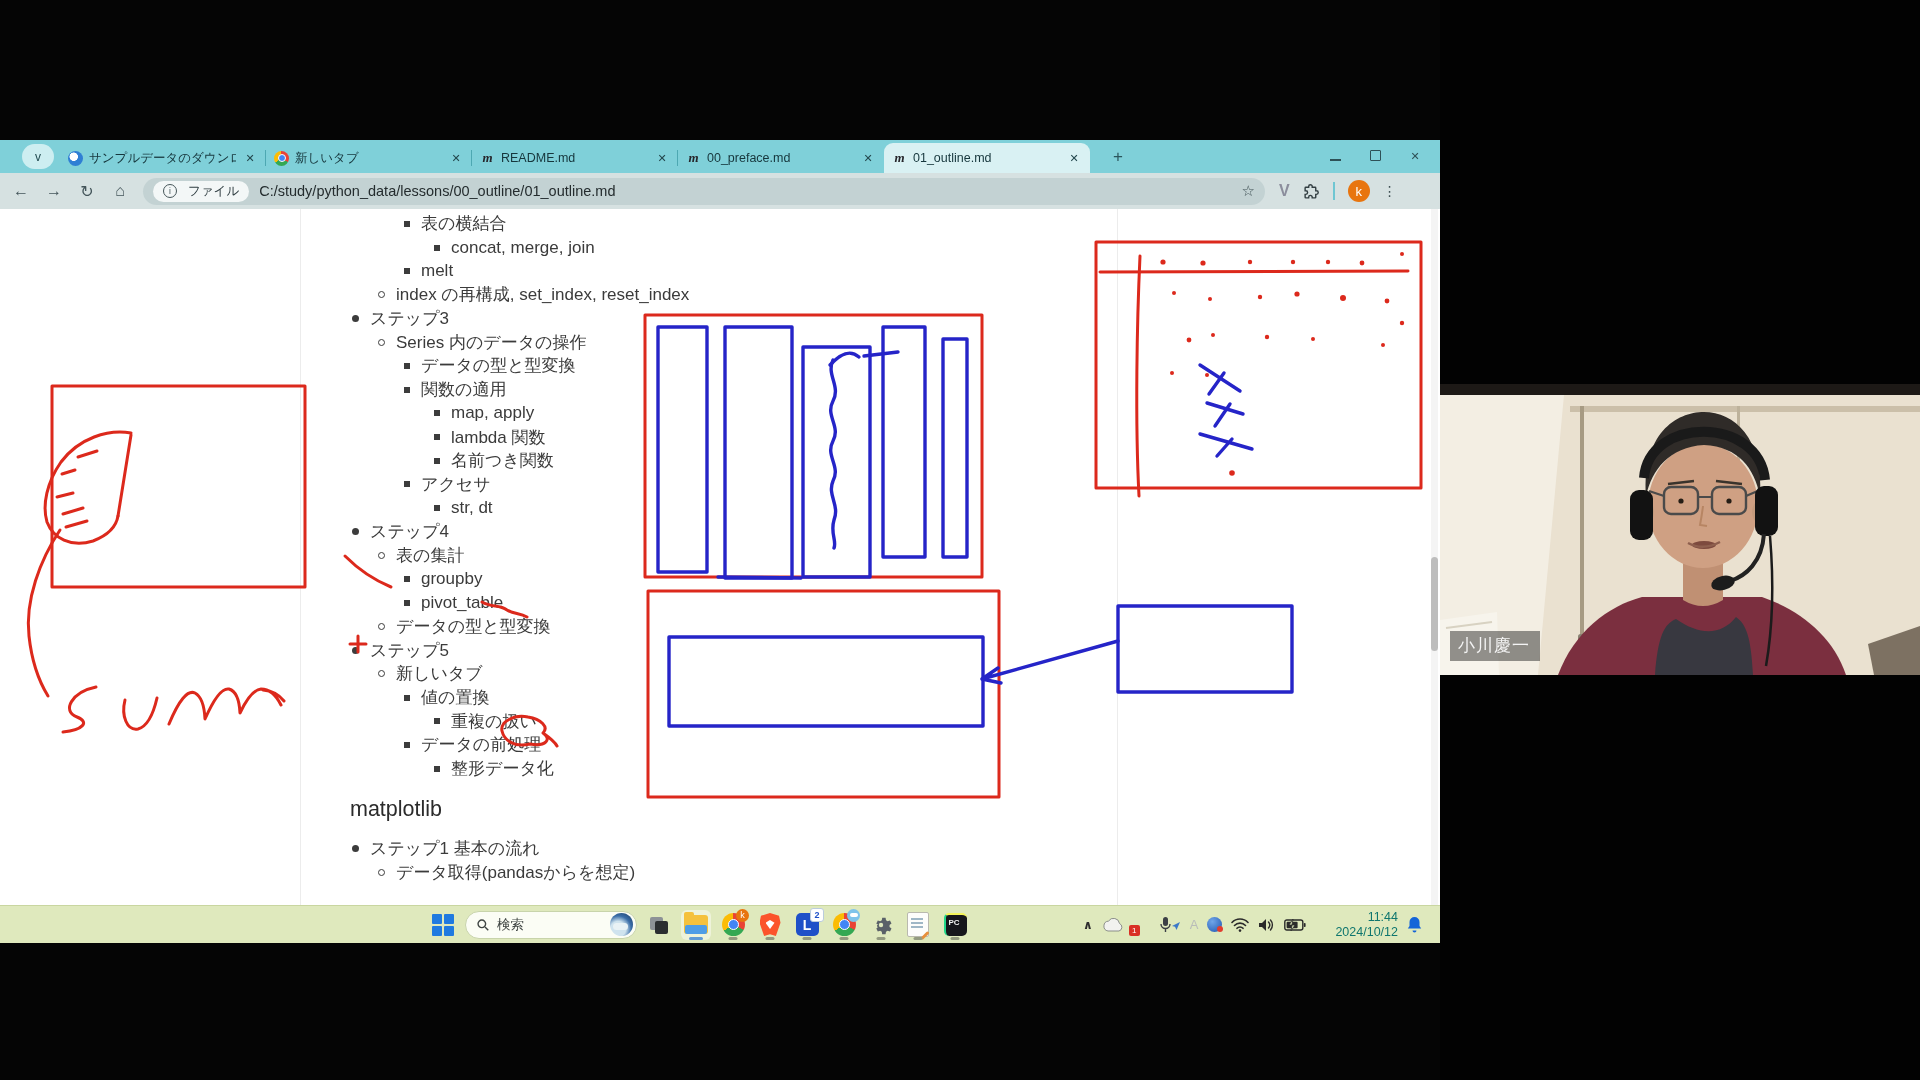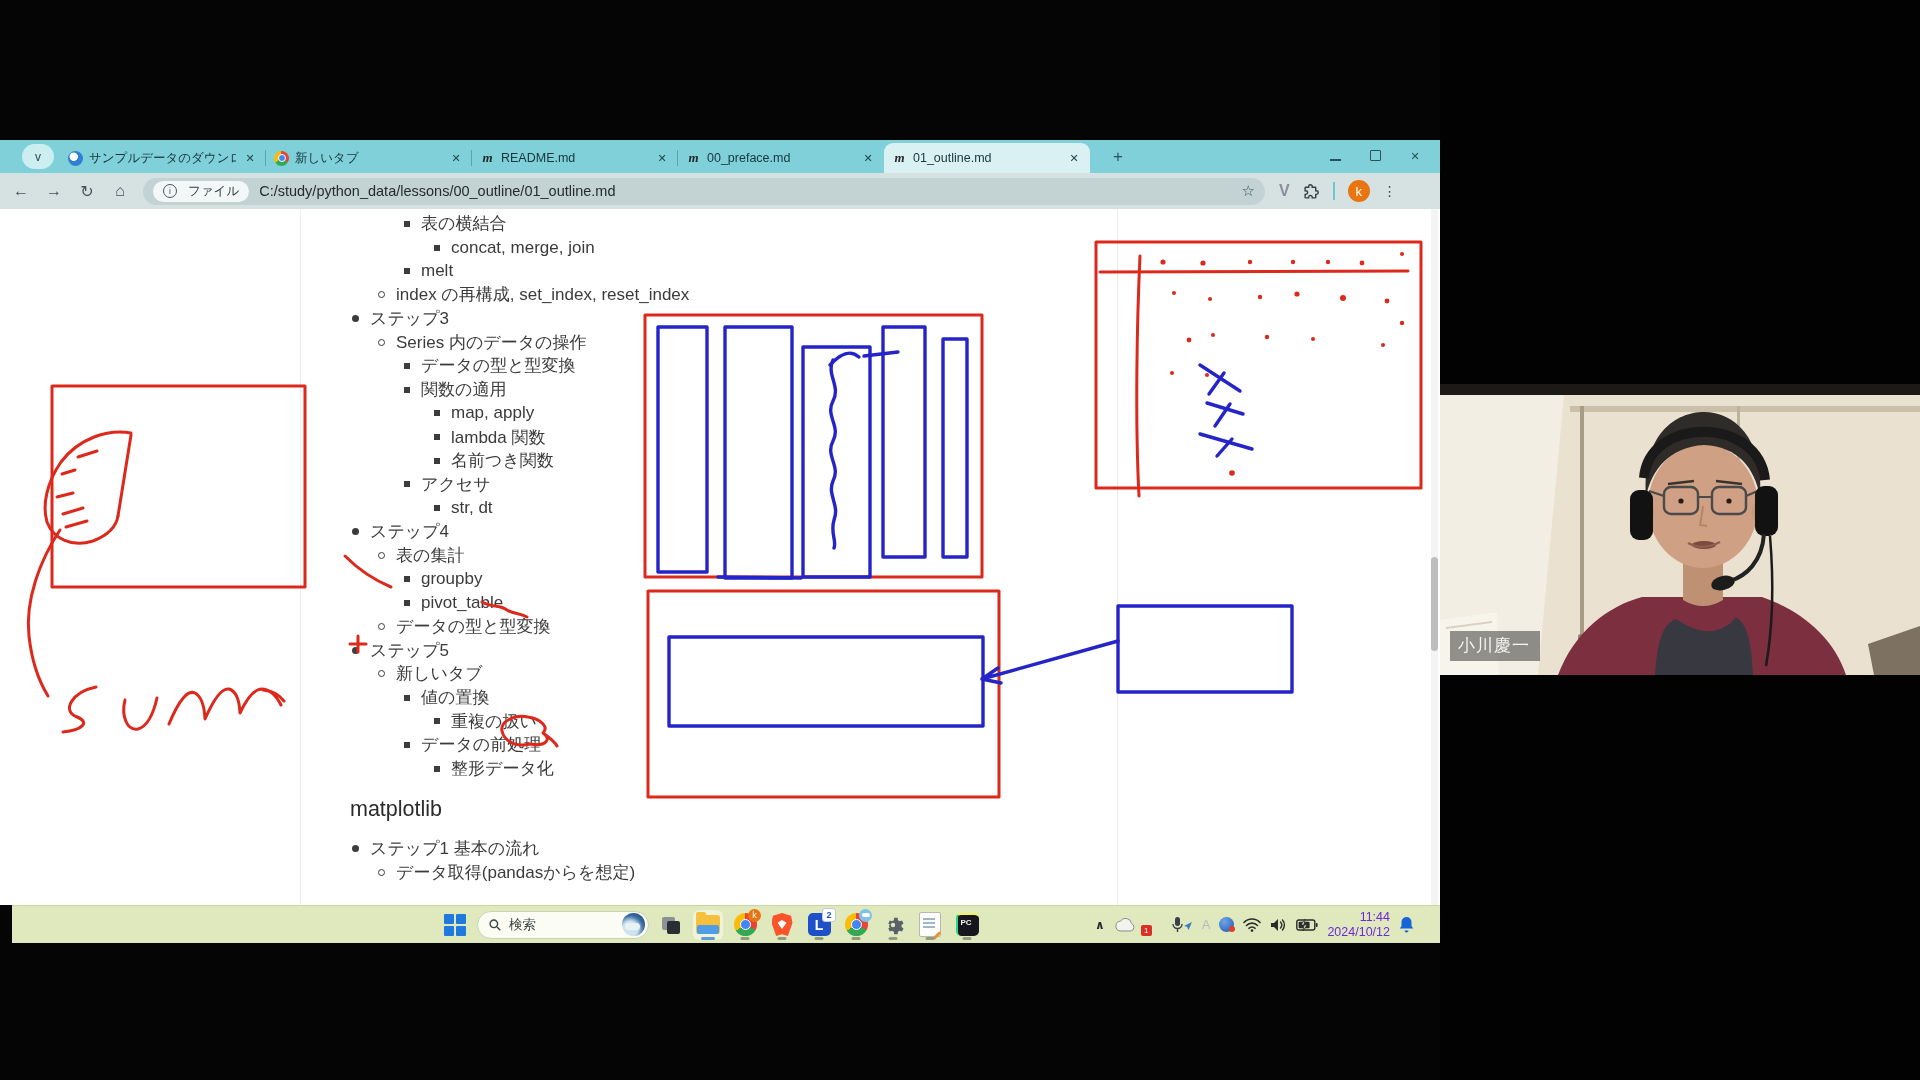--- a/index.html
+++ b/index.html
@@ -65,21 +65,21 @@
   .lvl3 .blt,.lvl4 .blt{width:6px;height:6px;background:#3c3c3c;}
   .md-heading{margin:14px 8px;padding-left:342px;height:28px;line-height:28px;font-size:21.5px;font-weight:normal;color:#2b2b2b;}
 
   
   .pen{position:absolute;left:0;top:0;width:1440px;height:1080px;pointer-events:none;}
   .pr{stroke:#dc291c;fill:none;stroke-width:3;stroke-linecap:round;stroke-linejoin:round;}
   .pb{stroke:#2524c8;fill:none;stroke-width:3.4;stroke-linecap:round;stroke-linejoin:round;}
   .pd{fill:#dc291c;stroke:none;}
 
   
-  .taskbar{position:absolute;left:12px;top:905px;width:1440px;height:37px;background:#dfe9bd;border-top:1px solid #c9d6a0;z-index:20;}
+  .taskbar{position:absolute;left:0;top:905px;width:1440px;height:37px;background:#dfe9bd;border-top:1px solid #c9d6a0;z-index:20;}
   .dock{position:absolute;left:428px;top:0;height:37px;display:flex;align-items:center;gap:7px;}
   .tb-icon{width:30px;height:30px;display:flex;align-items:center;justify-content:center;position:relative;}
   .tb-icon.running::after{content:"";position:absolute;left:50%;transform:translateX(-50%);bottom:0px;width:9px;height:3px;border-radius:2px;background:#949b80;}
   .tb-icon.active-app{background:#eef3da;border-radius:6px;}
   .tb-icon.active-app::after{background:#5f9bd6;width:14px;}
   .win-grid{display:grid;grid-template-columns:10px 10px;grid-template-rows:10px 10px;gap:2px;}
   .win-grid i{background:#1f7ae0;border-radius:1px;}
   .search-pill{width:172px;height:28px;background:#fbfdf5;border:1px solid #c8d4ab;border-radius:14px;display:flex;align-items:center;
                padding:0 3px 0 10px;box-sizing:border-box;gap:7px;}
   .search-pill .ph{font-size:13.5px;color:#3e4442;flex:1;}
@@ -111,21 +111,21 @@
   .tray{position:absolute;left:1083px;top:0;height:37px;display:flex;align-items:center;gap:9px;}
   .tray-ic{display:flex;align-items:center;justify-content:center;}
   .chev{color:#2c2c2c;font-size:12px;font-weight:bold;}
   .grid-app{position:relative;width:17px;height:17px;display:grid;grid-template-columns:6px 6px;grid-template-rows:6px 6px;gap:2px;padding-top:1px;}
   .grid-app i{background:#3a3a42;border-radius:1px;}
   .grid-app .nb{position:absolute;left:-4px;bottom:-2px;width:11px;height:11px;background:#d93025;color:#fff;font-size:8px;
                display:flex;align-items:center;justify-content:center;border-radius:2px;}
   .sphere{width:15px;height:15px;border-radius:50%;background:radial-gradient(circle at 35% 30%, #6fa5e8, #1f55b0);position:relative;}
   .sphere::after{content:"";position:absolute;right:-1px;bottom:0;width:6px;height:6px;border-radius:50%;background:#e23c2e;}
   .faintA{color:#b9bcb9;font-size:13px;}
-  .clock{text-align:right;font-size:12.5px;color:#6d28d9;line-height:15px;margin-left:0;}
+  .clock{text-align:right;font-size:12.5px;color:#0f766e;line-height:15px;margin-left:20px;}
 
   
   .cam-col{position:absolute;left:1440px;top:0;width:480px;height:1080px;background:#020202;z-index:20;}
   .video{position:absolute;left:0;top:384px;width:480px;height:291px;background:#eae1d0;overflow:hidden;}
   .name-tag{position:absolute;left:10px;bottom:14px;background:rgba(20,20,20,0.45);color:#f4f4f4;font-size:17px;
             padding:3px 10px 4px 8px;letter-spacing:1px;}
 </style>
 </head>
 <body>
 

